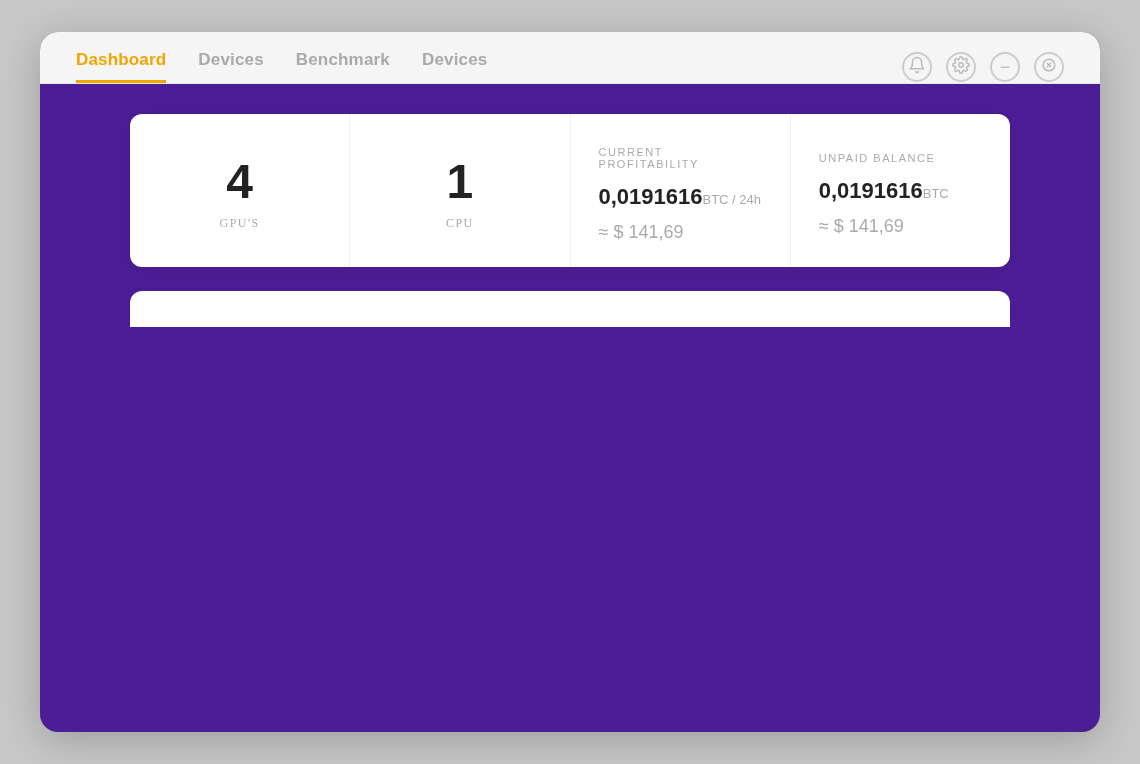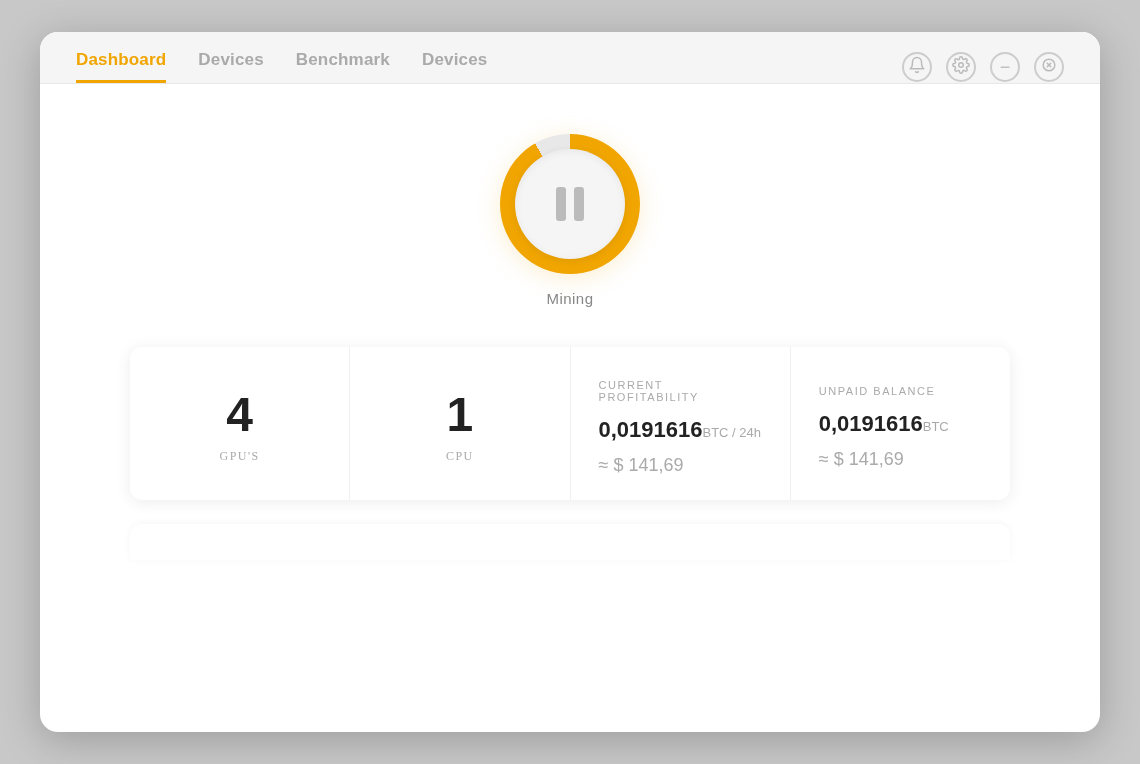--- a/index.html
+++ b/index.html
@@ -9,21 +9,21 @@
       display: flex;
       justify-content: center;
       align-items: center;
       min-height: 100vh;
       font-family: 'Segoe UI', Arial, sans-serif;
     }
 
     .app-window {
       width: 1060px;
       min-height: 700px;
-      background: #ffffff;
+      background: #4c1d95;
       border-radius: 18px;
       box-shadow: 0 8px 40px rgba(0,0,0,0.22);
       overflow: hidden;
       display: flex;
       flex-direction: column;
     }
 
     
     .top-bar {
       display: flex;
@@ -270,31 +270,20 @@
           </svg>
         </span>
       </div>
     </div>
   </div>
 
   <div class="divider-line"></div>
 
   <div class="main-content">
 
-    <div class="mining-section">
-      <div class="mining-btn-outer">
-        <div class="mining-btn-inner">
-          <div class="pause-icon">
-            <div class="pause-bar"></div>
-            <div class="pause-bar"></div>
-          </div>
-        </div>
-      </div>
-      <div class="mining-label">Mining</div>
-    </div>
 
     <div class="stats-row">
 
       <div class="stat-card">
         <div class="stat-number">4</div>
         <div class="stat-label">GPU'S</div>
       </div>
 
       <div class="stat-card">
         <div class="stat-number">1</div>

